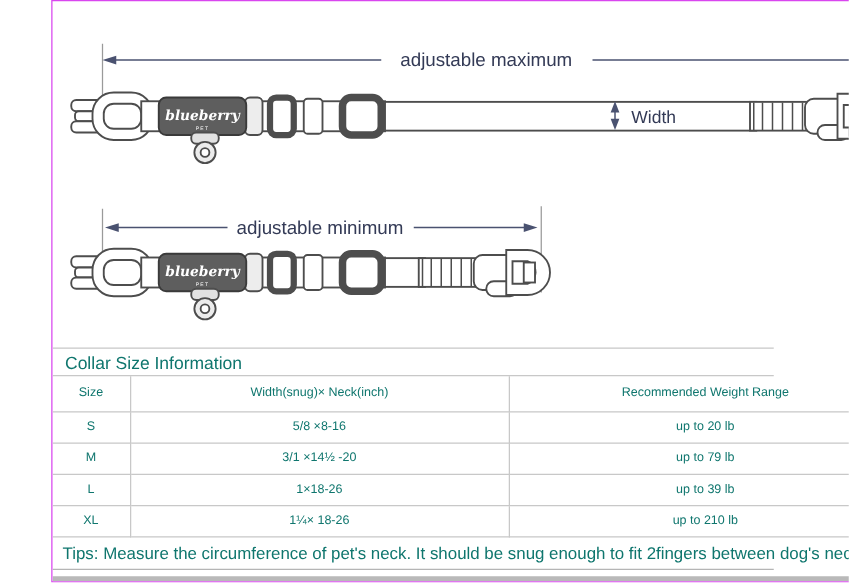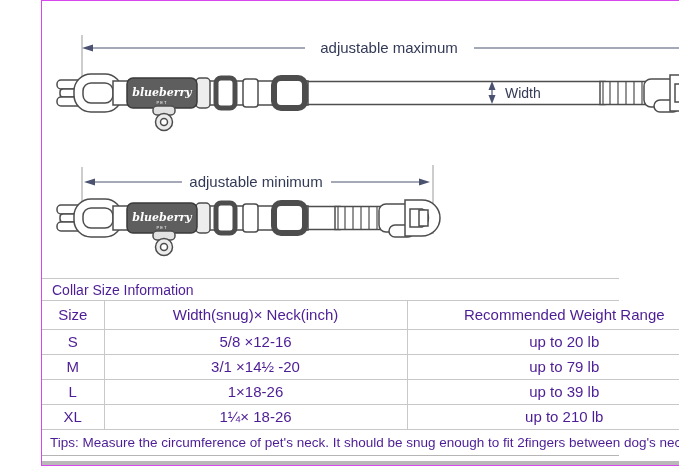--- a/index.html
+++ b/index.html
@@ -14,30 +14,30 @@
     margin-left:41px;
   }
   .diagram{position:absolute;left:0;top:0;width:679px;height:277px;}
   .dim-text{fill:#333a56;font-size:15px;font-family:"Liberation Sans","DejaVu Sans",sans-serif;}
   .width-text{fill:#333a56;font-size:14px;font-family:"Liberation Sans","DejaVu Sans",sans-serif;}
   .brand-text{fill:#ffffff;font-size:11px;font-style:italic;font-weight:bold;
     font-family:"DejaVu Serif","Liberation Serif",serif;}
   .brand-sub{fill:#ffffff;font-size:4px;letter-spacing:1px;
     font-family:"Liberation Sans",sans-serif;}
 
-  .size-table-area{position:absolute;left:0;top:277px;width:577px;color:#4c1d95;}
+  .size-table-area{position:absolute;left:0;top:277px;width:577px;color:#0f766e;}
   .table-title{
     height:23px;line-height:23px;
     border-top:1px solid #c8c8c8;border-bottom:1px solid #c8c8c8;
     padding-left:10px;font-size:14px;box-sizing:border-box;
   }
   table.size-table{border-collapse:collapse;width:679px;table-layout:fixed;}
   table.size-table td,table.size-table th{
     border:1px solid #c8c8c8;border-top:none;
-    text-align:center;font-size:15px;font-weight:normal;
+    text-align:center;font-size:10px;font-weight:normal;
     height:28px;padding:0;box-sizing:border-box;
   }
   table.size-table td:first-child,table.size-table th:first-child{border-left:none;}
   table.size-table td:last-child,table.size-table th:last-child{border-right:none;}
   table.size-table tr.data-row td{height:25px;}
   .col-size{width:62px;}
   .col-widthneck{width:303px;}
   .col-weight{width:314px;}
   .tips-row{
     height:26px;line-height:26px;
@@ -145,21 +145,21 @@
           <col class="col-weight">
       </colgroup>
       <tbody>
           <tr>
         <th>Size</th>
         <th>Width(snug)× Neck(inch)</th>
         <th>Recommended Weight Range</th>
       </tr>
       <tr class="data-row">
         <td>S</td>
-        <td>5/8 ×12-16</td>
+        <td>5/8 ×8-16</td>
         <td>up to 20 lb</td>
       </tr>
       <tr class="data-row">
         <td>M</td>
         <td>3/1 ×14½ -20</td>
         <td>up to 79 lb</td>
       </tr>
       <tr class="data-row">
         <td>L</td>
         <td>1×18-26</td>

